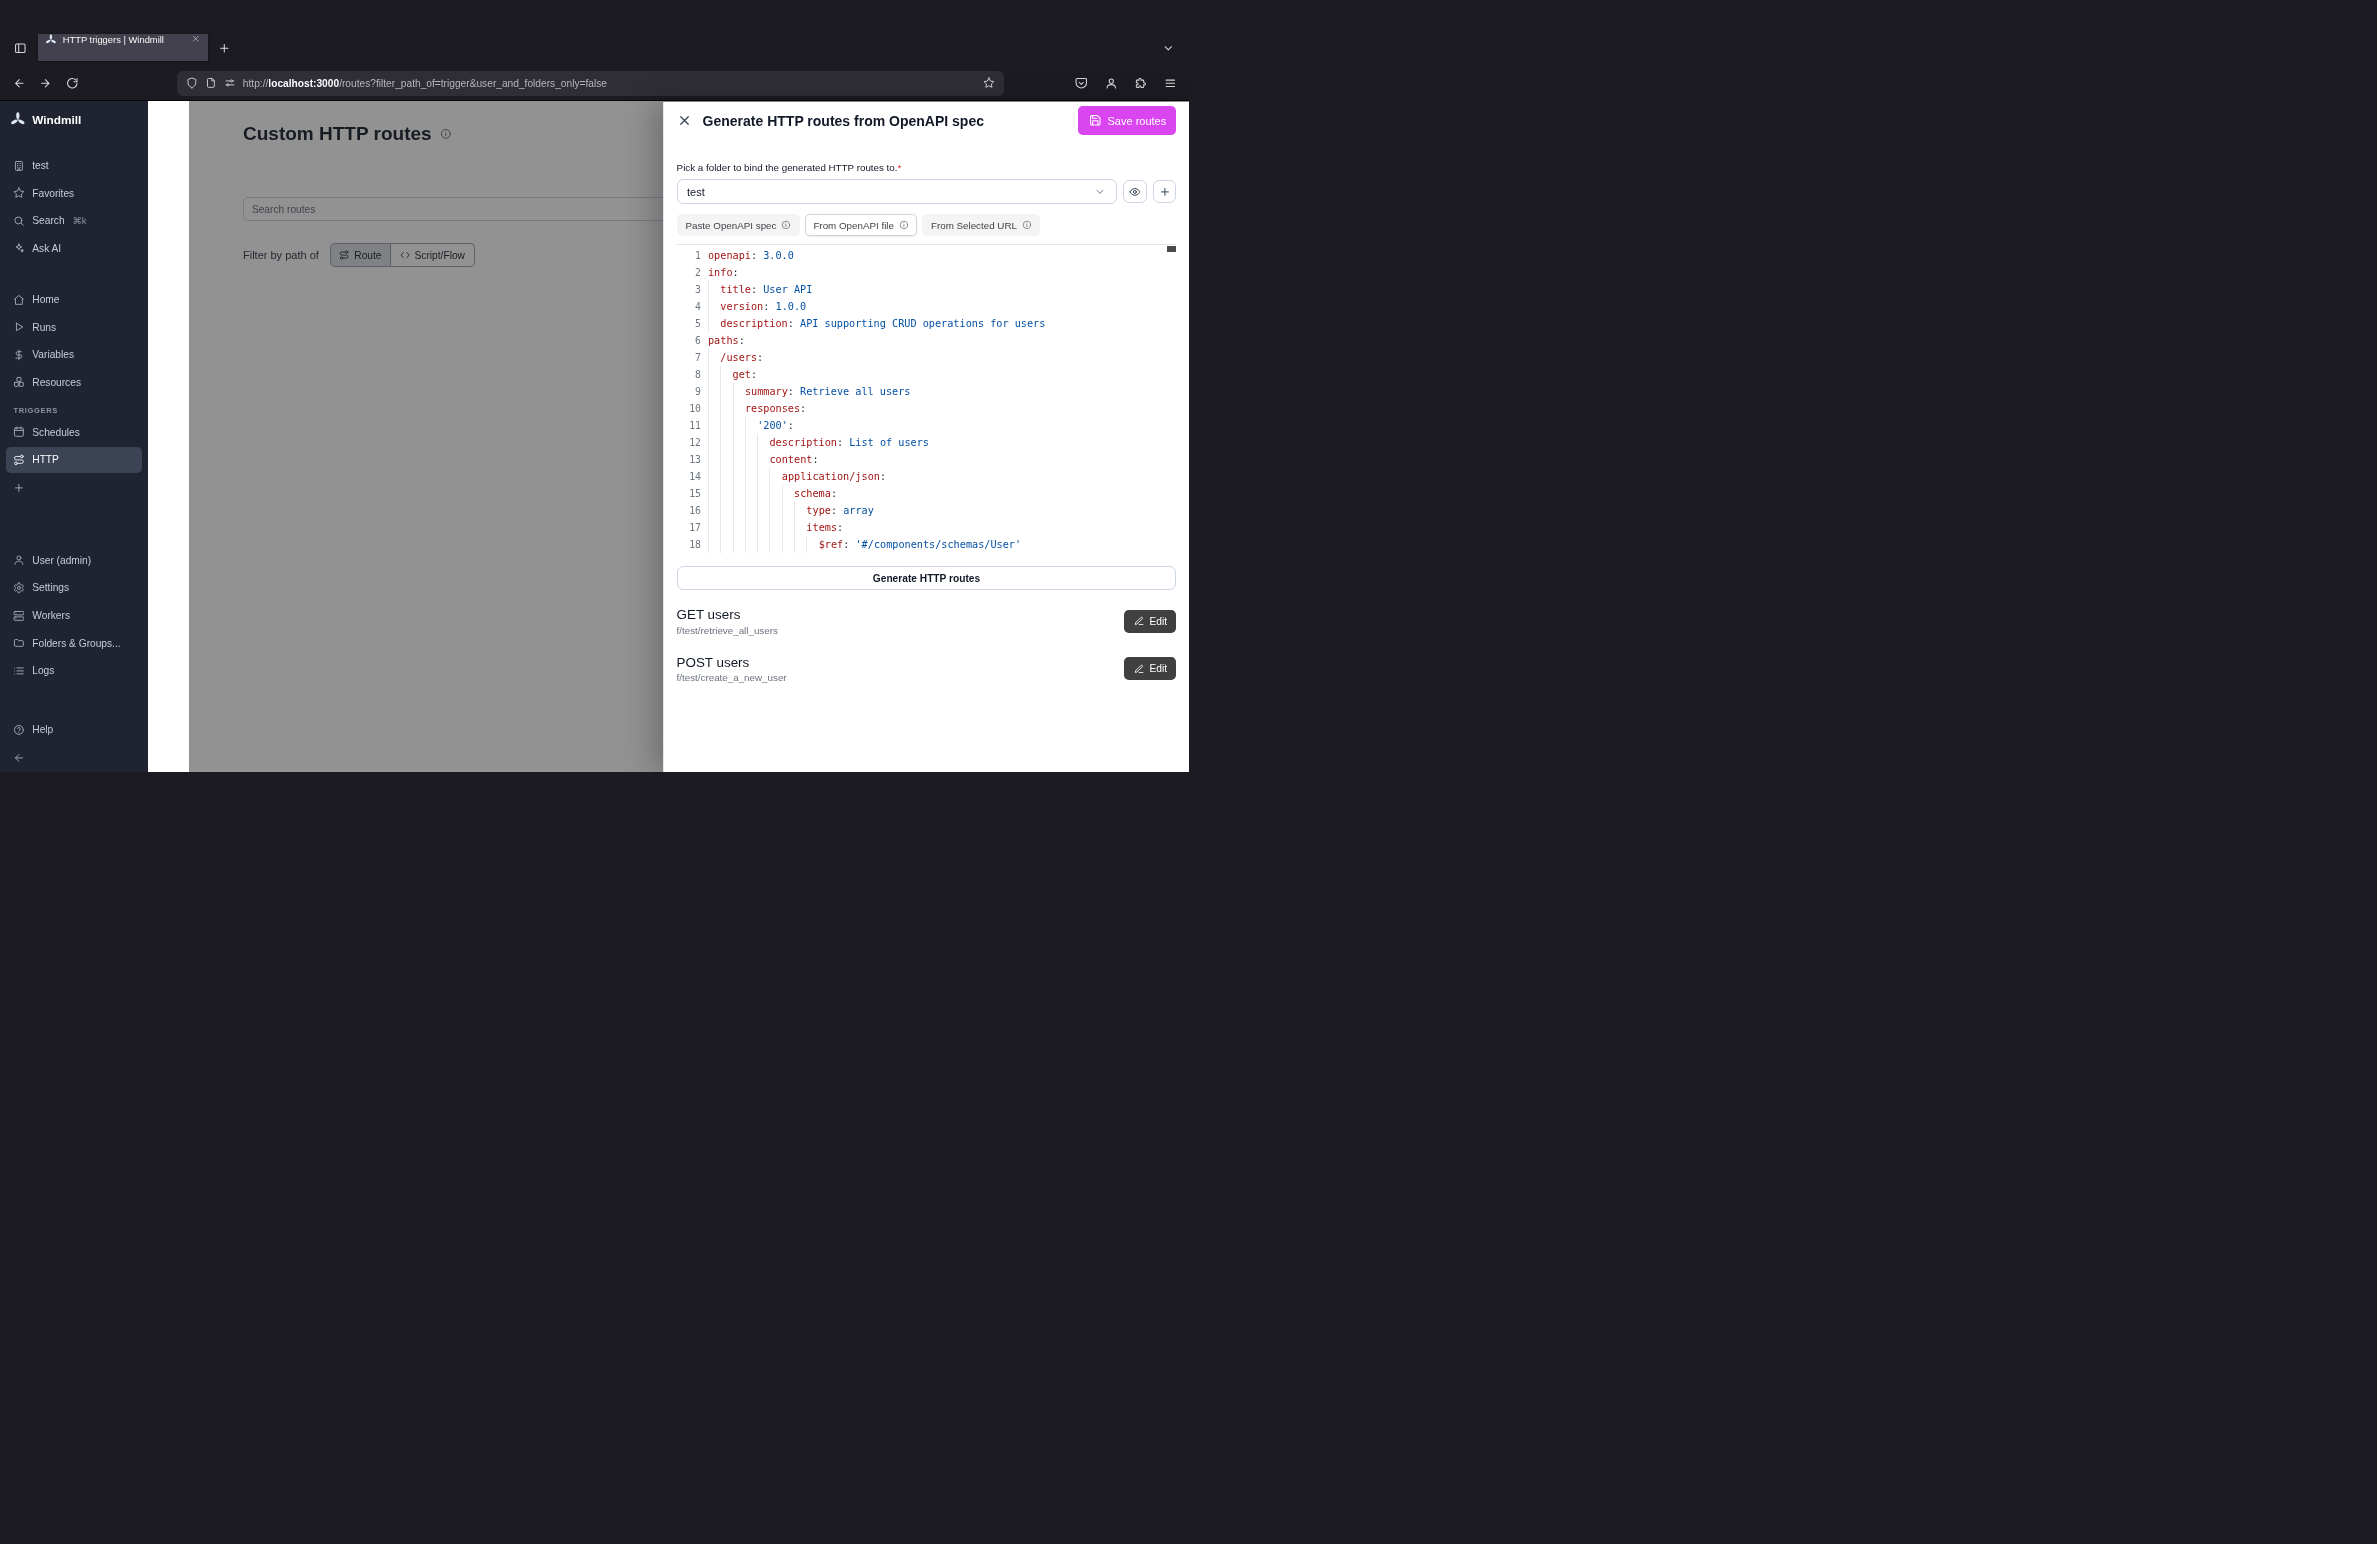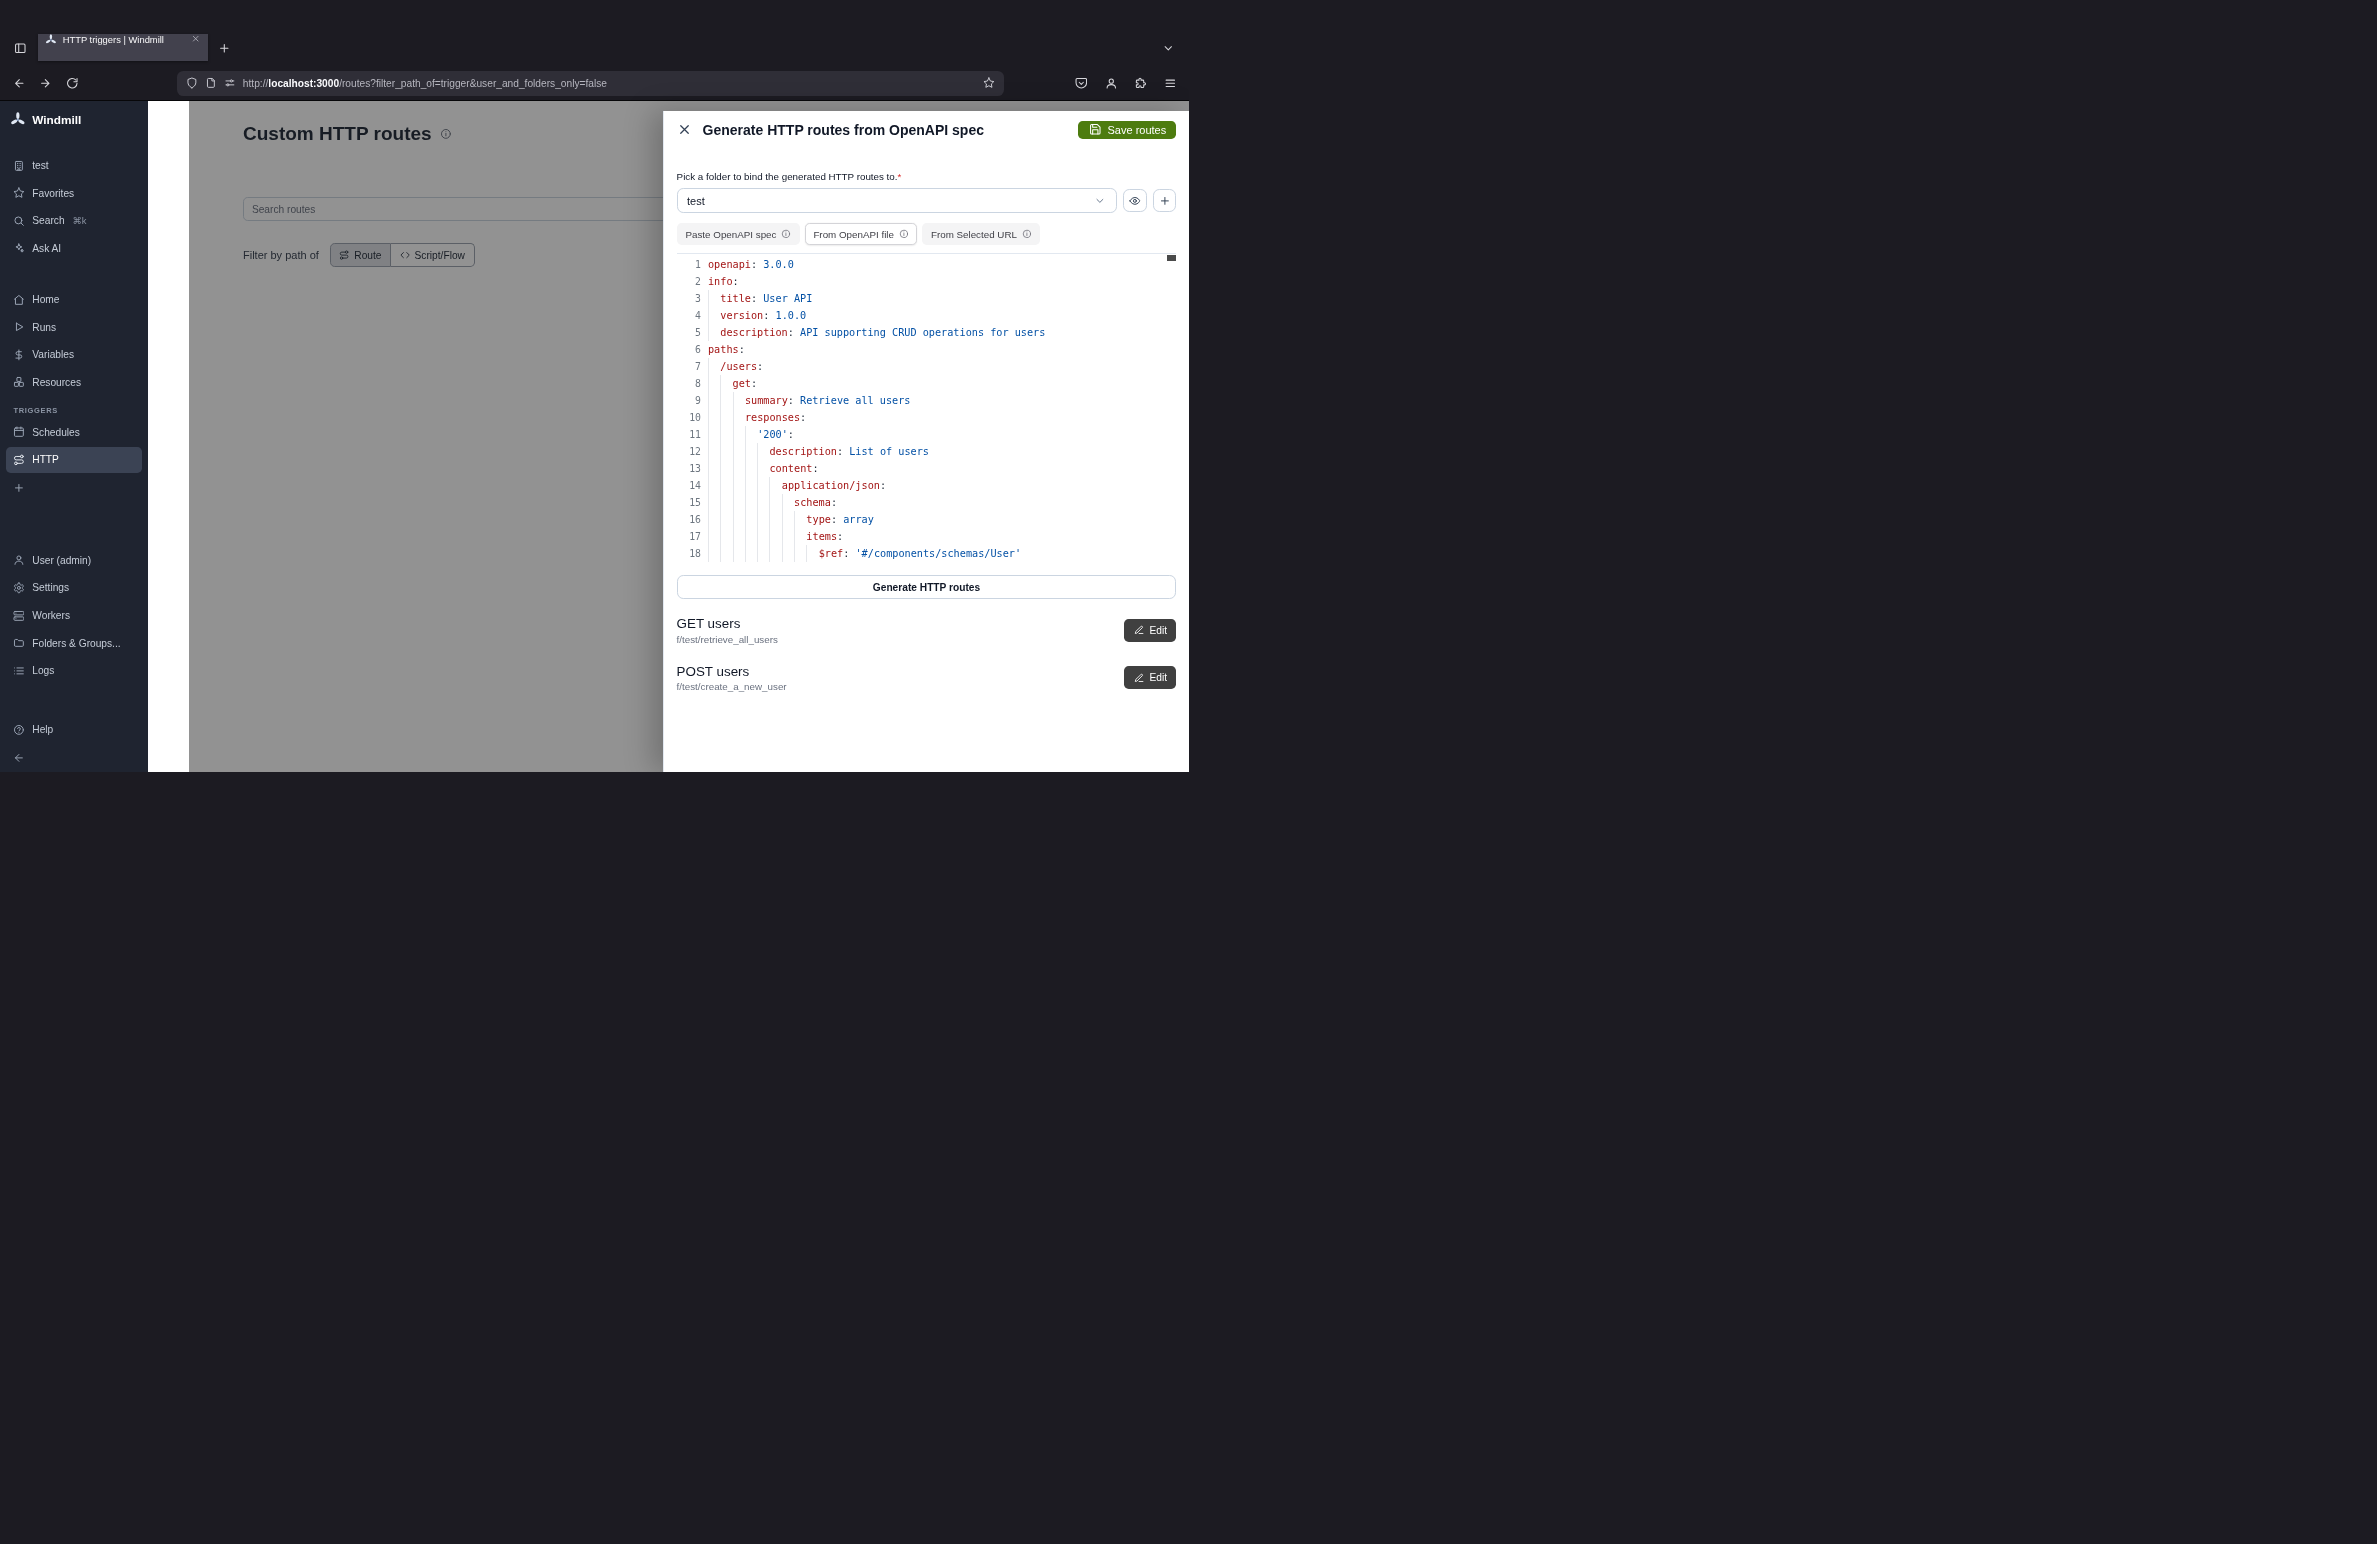--- a/index.html
+++ b/index.html
@@ -60,26 +60,26 @@
   .chips{display:flex;}
   .chip{display:flex;align-items:center;gap:4.7px;height:23.6px;padding:0 8.6px;border:0.8px solid #9ca3af;font-size:10.2px;color:#1f2937;background:#fff;cursor:pointer;}
   .chip .ic svg{width:10.2px;height:10.2px;}
   .chip.sel{background:#dfe1e6;}
   .chip:first-child{border-radius:4.7px 0 0 4.7px;}
   .chip + .chip{border-left:none;border-radius:0 4.7px 4.7px 0;}
   .empty-text{position:absolute;left:526px;top:204px;font-size:11px;color:#374151;white-space:nowrap;}
   .dim{position:absolute;inset:0;background:rgba(13,13,13,.45);}
 
   
-  .drawer{position:absolute;top:10px;right:0;bottom:0;width:526px;background:#fff;border-left:0.8px solid #e2e8f0;box-shadow:-11px 0 27px rgba(0,0,0,.22);padding:4.7px 12.6px 0;display:flex;flex-direction:column;overflow:hidden;z-index:5;}
+  .drawer{position:absolute;top:1px;right:0;bottom:0;width:526px;background:#fff;border-left:0.8px solid #e2e8f0;box-shadow:-11px 0 27px rgba(0,0,0,.22);padding:4.7px 12.6px 0;display:flex;flex-direction:column;overflow:hidden;z-index:5;}
   .d-header{display:flex;align-items:center;height:28px;gap:11px;}
   .d-close{display:flex;color:#334155;cursor:pointer;}
   .d-close svg{width:15px;height:15px;}
   .d-title{font-size:14px;font-weight:600;color:#111827;}
-  .btn-primary{margin-left:auto;display:flex;align-items:center;gap:6.3px;height:18px;padding:0 10.2px;background:#4d7c0f;color:#fff;border:none;border-radius:4.7px;font-size:11px;font-weight:500;cursor:pointer;font-family:"Liberation Sans",sans-serif;}
+  .btn-primary{margin-left:auto;display:flex;align-items:center;gap:6.3px;height:29px;padding:0 10.2px;background:#d946ef;color:#fff;border:none;border-radius:4.7px;font-size:11px;font-weight:500;cursor:pointer;font-family:"Liberation Sans",sans-serif;}
   .btn-primary svg{width:12.6px;height:12.6px;}
   .d-label{margin-top:27.5px;font-size:9.8px;color:#111827;}
   .req{color:#dc2626;}
   .folder-row{margin-top:6.3px;display:flex;gap:6.3px;align-items:center;}
   .select-box{flex:1;height:24.4px;border:0.8px solid #cbd5e1;border-radius:6.3px;display:flex;align-items:center;padding:0 9.4px;font-size:11px;color:#111827;cursor:pointer;background:#fff;}
   .chev{margin-left:auto;display:flex;color:#64748b;}
   .chev svg{width:11.8px;height:11.8px;}
   .sq-btn{width:23.6px;height:23.6px;border:0.8px solid #cbd5e1;border-radius:6.3px;background:#fff;color:#334155;display:flex;align-items:center;justify-content:center;cursor:pointer;flex:none;}
   .sq-btn svg{width:11.8px;height:11.8px;}
   .d-tabs{margin-top:10.2px;display:flex;gap:4.7px;}

